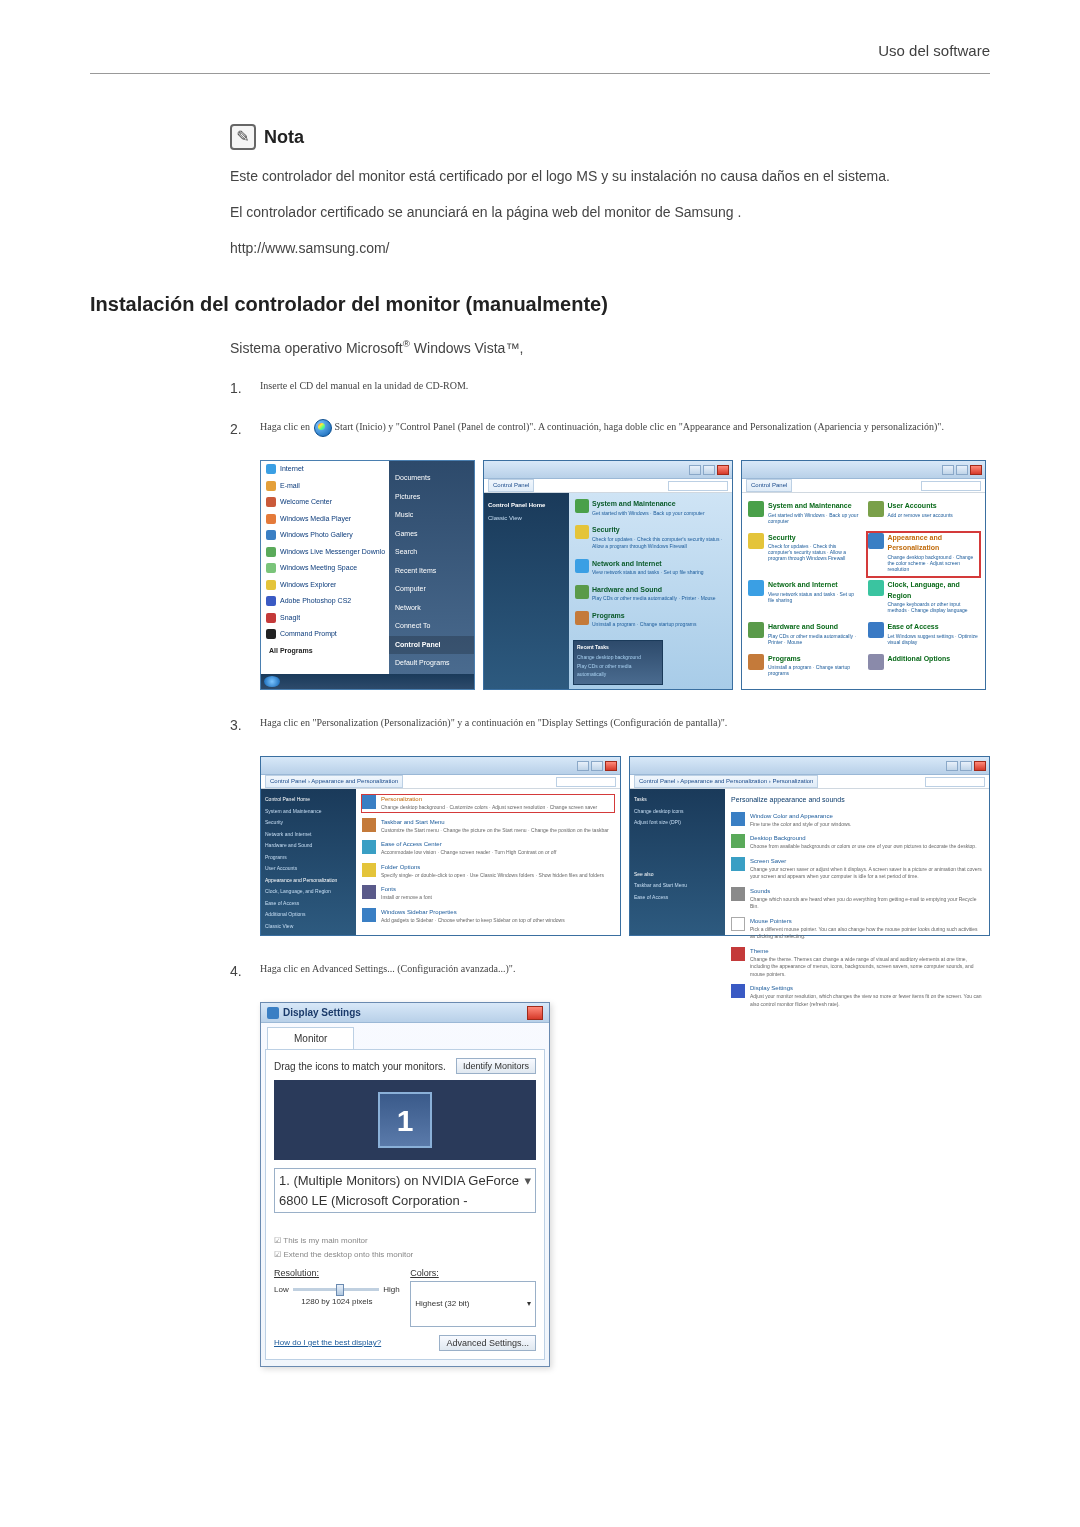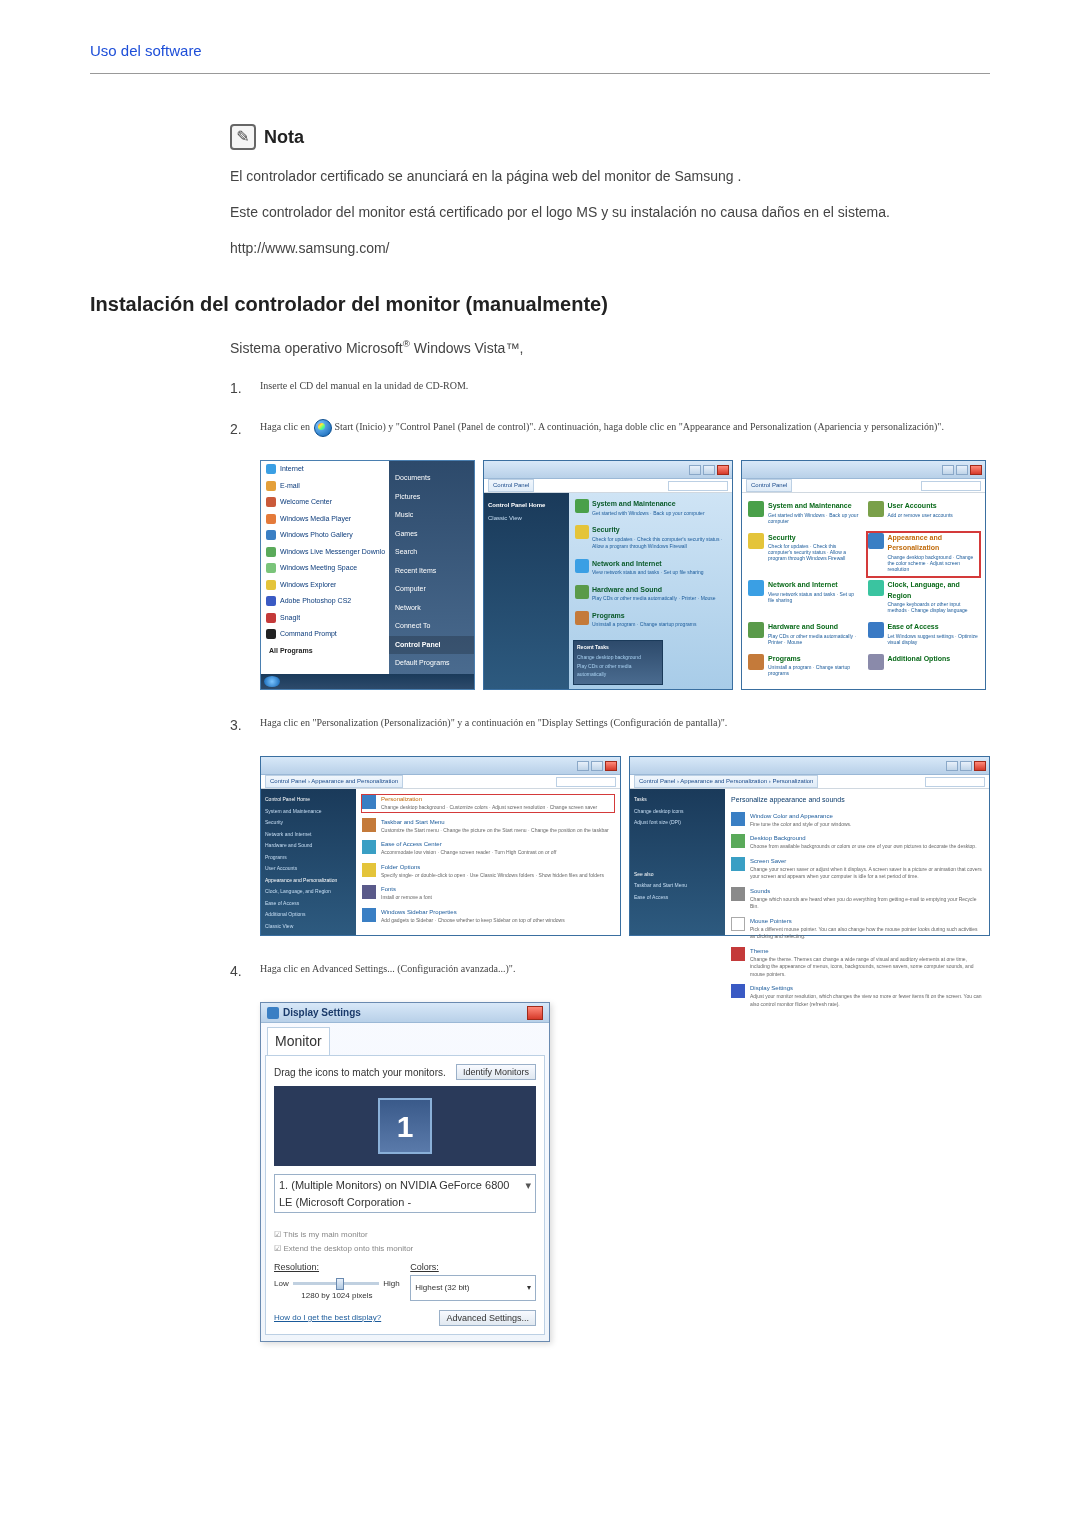--- a/index.html
+++ b/index.html
@@ -9,23 +9,23 @@
       width: 1080px;
       margin: 0 auto;
       color: #333;
       font-size: 14px;
       line-height: 1.5;
     }
     .page {
       padding: 40px 90px 60px 90px;
     }
     .header-title {
-      text-align: left;
+      text-align: right;
       font-size: 15px;
-      color: #1d4ed8;
+      color: #404040;
       padding-bottom: 10px;
       border-bottom: 1px solid #999;
       margin-bottom: 50px;
     }
     .nota-block {
       margin-left: 140px;
       margin-bottom: 30px;
     }
     .nota-header {
       display: flex;
@@ -238,55 +238,55 @@
       width: 290px;
       border: 1px solid #6a8ab0;
       background: linear-gradient(#f8faff, #f0f5fb);
       font-size: 10px;
       box-shadow: 2px 2px 6px rgba(0,0,0,0.15);
     }
     .ds-title { height:20px; background: linear-gradient(#d8e8f8,#b8d0e8); border-bottom:1px solid #9bb8d6; display:flex; align-items:center; padding:0 6px; gap:4px;}
     .ds-title .t { color:#1a3a6a; font-weight:bold; font-size:10px;}
     .ds-title .spacer { flex:1;}
     .ds-title .winbtn { width:16px; height:14px; background:linear-gradient(#ff8a7a,#d63a2a); border:1px solid #a02a1a;}
-    .ds-tab { display:inline-block; padding:3px 7px; background:#fff; border:1px solid #bcd0e4; border-bottom:none; margin-left:6px; font-size:14px; color:#333;}
+    .ds-tab { display:inline-block; padding:3px 26px; background:#fff; border:1px solid #bcd0e4; border-bottom:none; margin-left:6px; font-size:10px; color:#333;}
     .ds-panel { background:#fff; border:1px solid #bcd0e4; margin:0 4px 6px 4px; padding:8px;}
     .ds-instr { font-size:10px; color:#333; margin-bottom:6px; display:flex; justify-content:space-between; align-items:center;}
     .ds-btn { background:linear-gradient(#f8faff,#e0e8f0); border:1px solid #9ab0c8; padding:2px 6px; font-size:9px; color:#333;text-align:center;}
     .ds-monitor-area { background:#2a3a5a; height:80px; display:flex; align-items:center; justify-content:center; margin-bottom:8px;}
     .ds-mon { width:54px; height:56px; background:linear-gradient(#3a5a8a,#5a7aaa); border:2px solid #8ab0d8; display:flex; align-items:center; justify-content:center; color:#fff; font-size:30px; font-weight:bold;}
-    .ds-dropdown { border:1px solid #9ab0c8; background:#fff; padding:2px 4px; font-size:11px; color:#333; margin-bottom:16px; display:flex;}
+    .ds-dropdown { border:1px solid #9ab0c8; background:#fff; padding:2px 4px; font-size:13px; color:#333; margin-bottom:22px; display:flex;}
     .ds-dropdown .dd-arrow { margin-left:auto; color:#555;}
     .ds-check { font-size:8px; color:#888; margin:2px 0;}
     .ds-sliders { display:flex; justify-content:space-between; margin-top:6px;}
     .ds-slider-col { width:48%;}
     .ds-slabel { font-size:9px; color:#333; text-decoration:underline;}
     .ds-slider { display:flex; align-items:center; gap:4px; font-size:8px; color:#333; margin-top:3px;}
     .ds-track { flex:1; height:3px; background:#c0d0e0; position:relative;}
     .ds-thumb { position:absolute; top:-4px; width:8px; height:12px; background:linear-gradient(#e8f0fa,#b0c8e0); border:1px solid #6a8ab0;}
-    .ds-colordd { border:1px solid #9ab0c8; background:#fff; padding:6px 4px; font-size:8px; display:flex;}
+    .ds-colordd { border:1px solid #9ab0c8; background:#fff; padding:16px 4px; font-size:8px; display:flex;}
     .ds-res-val { font-size:8px; color:#333; text-align:center;}
     .ds-bottom-row { display:flex; justify-content:space-between; align-items:center; margin-top:8px;}
     .ds-link { color:#1a5a9a; font-size:8px; text-decoration:underline;}
     .ds-footer { display:flex; justify-content:flex-end; gap:4px; padding:6px;}
     sup { font-size: 0.7em; }
   </style>
 </head>
 <body>
 
 <div class="page">
   <div class="header-title">Uso del software</div>
 
   <div class="nota-block">
     <div class="nota-header">
       <span class="nota-icon"></span>
       <span class="nota-label">Nota</span>
     </div>
+    <p class="nota-text">Este controlador del monitor está certificado por el logo MS y su instalación no causa daños en el sistema.</p>
     <p class="nota-text">El controlador certificado se anunciará en la página web del monitor de Samsung .</p>
-    <p class="nota-text">Este controlador del monitor está certificado por el logo MS y su instalación no causa daños en el sistema.</p>
     <p class="nota-link">http://www.samsung.com/</p>
   </div>
 
   <h2 class="section-heading">Instalación del controlador del monitor (manualmente)</h2>
 
   <p class="intro-line">
     <span>Sistema operativo Microsoft</span><sup>®</sup><span> Windows Vista</span>™<span>,</span>
   </p>
 
   <div class="steps">

